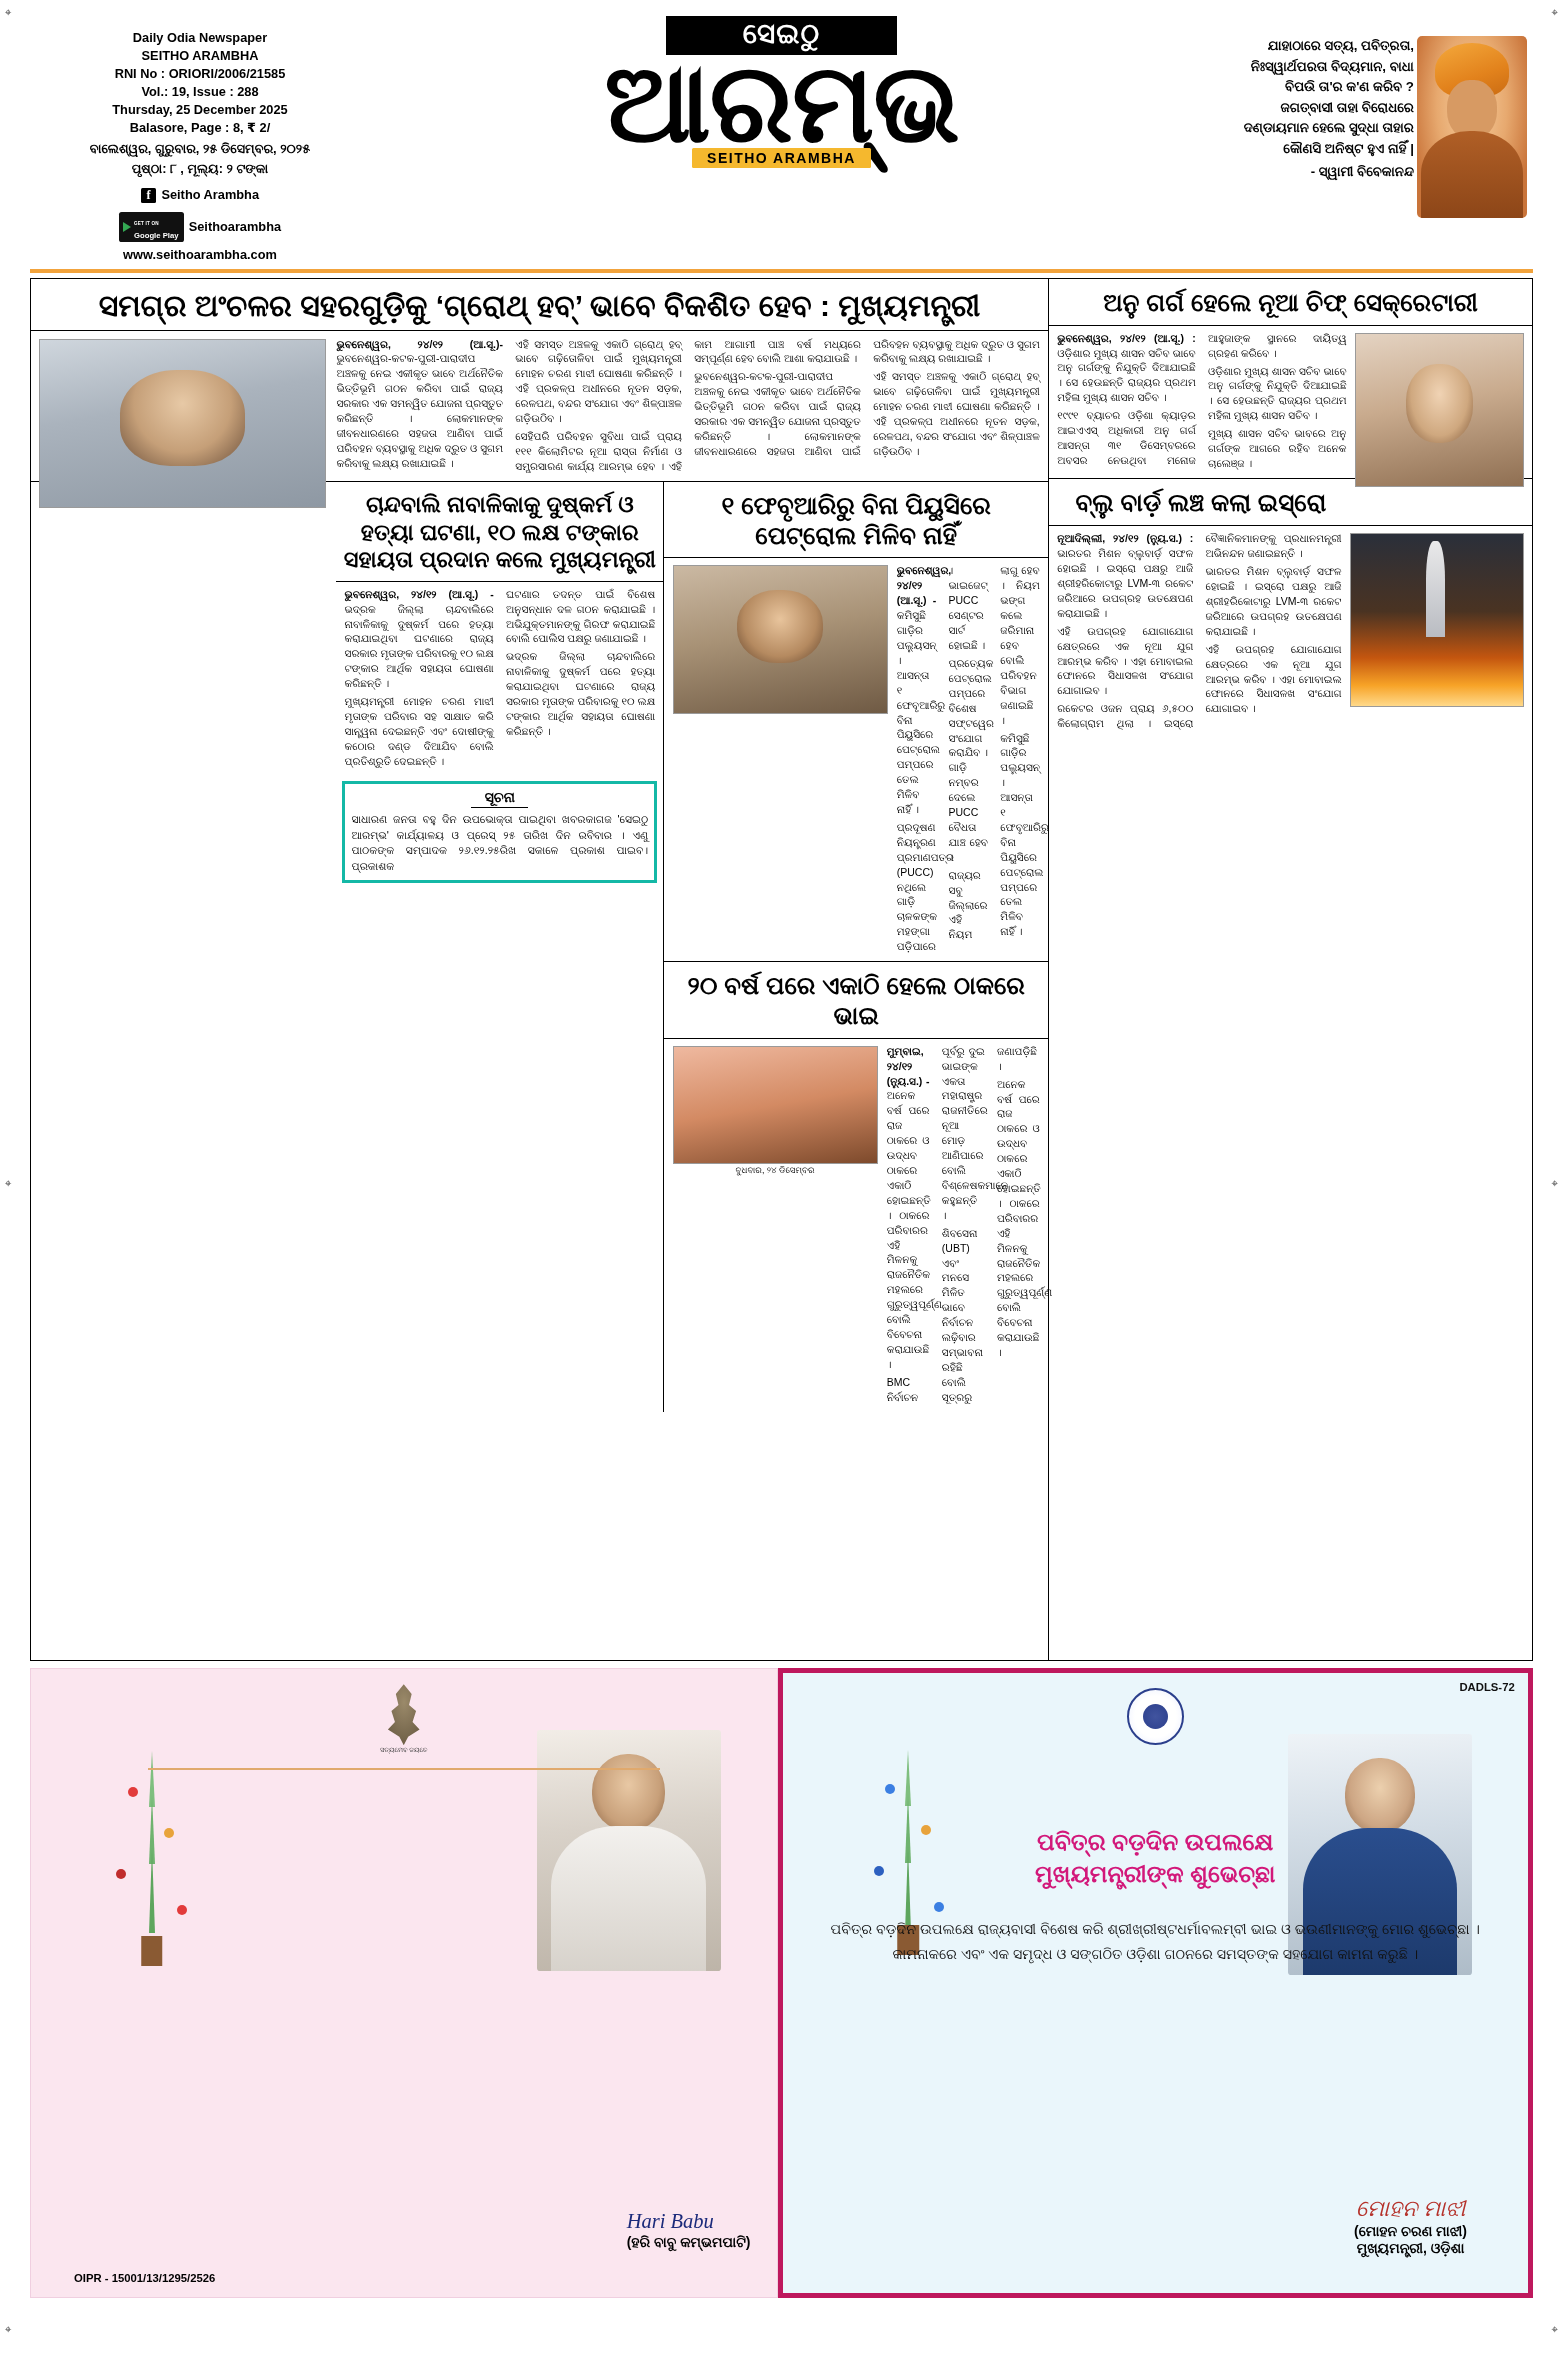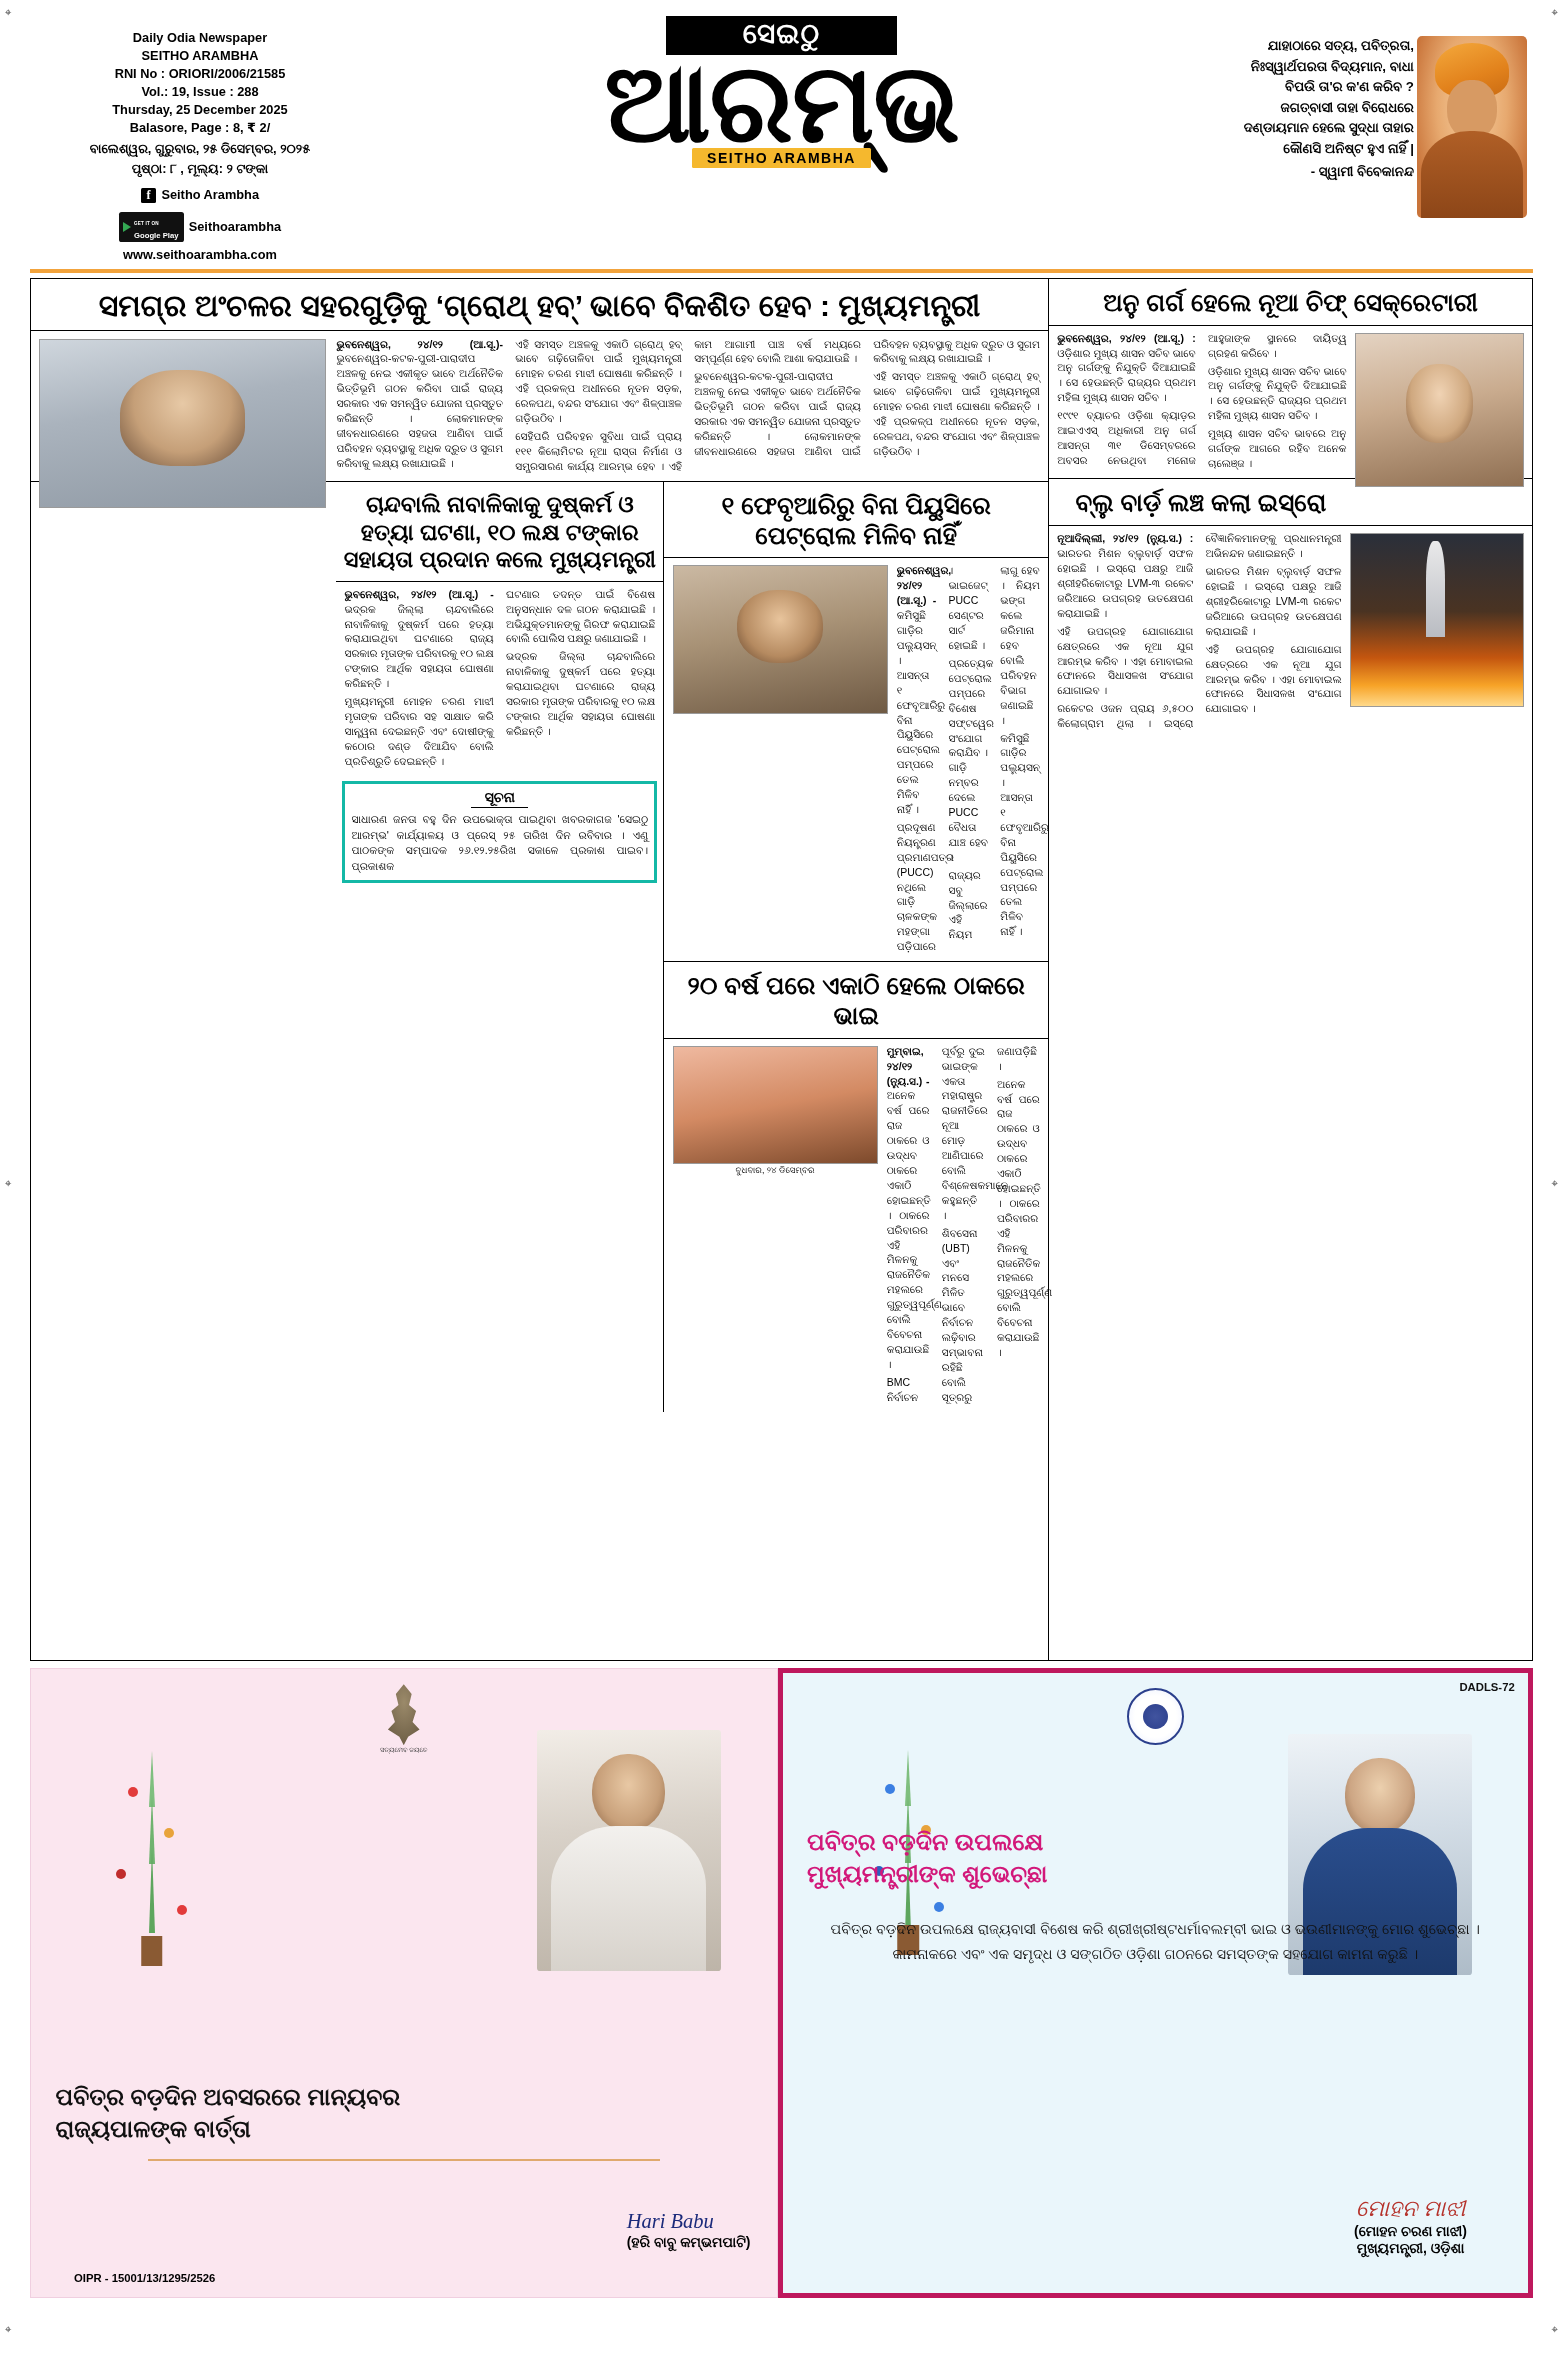--- a/index.html
+++ b/index.html
@@ -247,21 +247,21 @@
     position: absolute; left: 31%; top: 10%; width: 38%; height: 31%;
     background: radial-gradient(ellipse at 50% 40%, #ecd0ae 0%, #cda684 60%, #8d6647 100%);
     border-radius: 48%;
   }
   .p-cm .torso {
     position: absolute; left: 8%; top: 39%; width: 84%; height: 61%;
     background: linear-gradient(180deg,#2a4e8e,#1d3a6c); border-radius: 42% 42% 0 0;
   }
 
   .ad-h1 {
-    text-align: left; font-size: 23.6px; font-weight: bold; color: #111;
+    text-align: center; font-size: 23.6px; font-weight: bold; color: #111;
     line-height: 1.35; position: relative; z-index: 4;
   }
   .ad-h1-red { color: #d2187a; }
   .ad-h1-wrap { margin-top: 328px; }
   .ad-h1-wrap-r { margin-top: 82px; }
   .ad-divider { height: 2px; background: #e0a96d; margin: 13.3px 92px; position: relative; z-index: 4; }
   .ad-body {
     font-size: 14.3px; line-height: 1.75; text-align: center; color: #111;
     position: relative; z-index: 4; padding: 0 7.2px;
   }
@@ -481,24 +481,20 @@
         <span class="bauble" style="left:97px;top:77px;background:#e8a33b;"></span>
         <span class="bauble" style="left:49px;top:118px;background:#c02c2c;"></span>
         <span class="bauble" style="left:110px;top:154px;background:#e23b3b;"></span>
       </div>
 
       <div class="portrait p-gov">
         <span class="head"></span>
         <span class="torso"></span>
       </div>
 
-      <div class="ad-h1-wrap">
-        <div class="ad-h1">ପବିତ୍ର ବଡ଼ଦିନ ଅବସରରେ ମାନ୍ୟବର</div>
-        <div class="ad-h1">ରାଜ୍ୟପାଳଙ୍କ ବାର୍ତ୍ତା</div>
-      </div>
       <div class="ad-divider"></div>
 
       <div class="ad-sign-block">
         <div class="sig-script">Hari Babu</div>
         <div class="sgn-name">(ହରି ବାବୁ କମ୍ଭମପାଟି)</div>
       </div>
 
       <div class="oipr">OIPR - 15001/13/1295/2526</div>
     </div>
 

